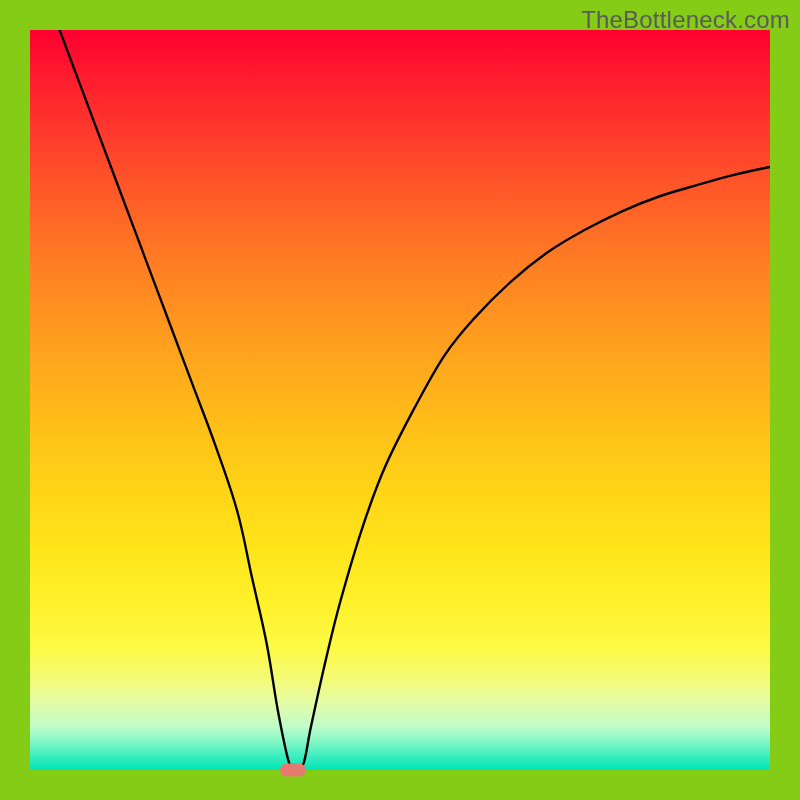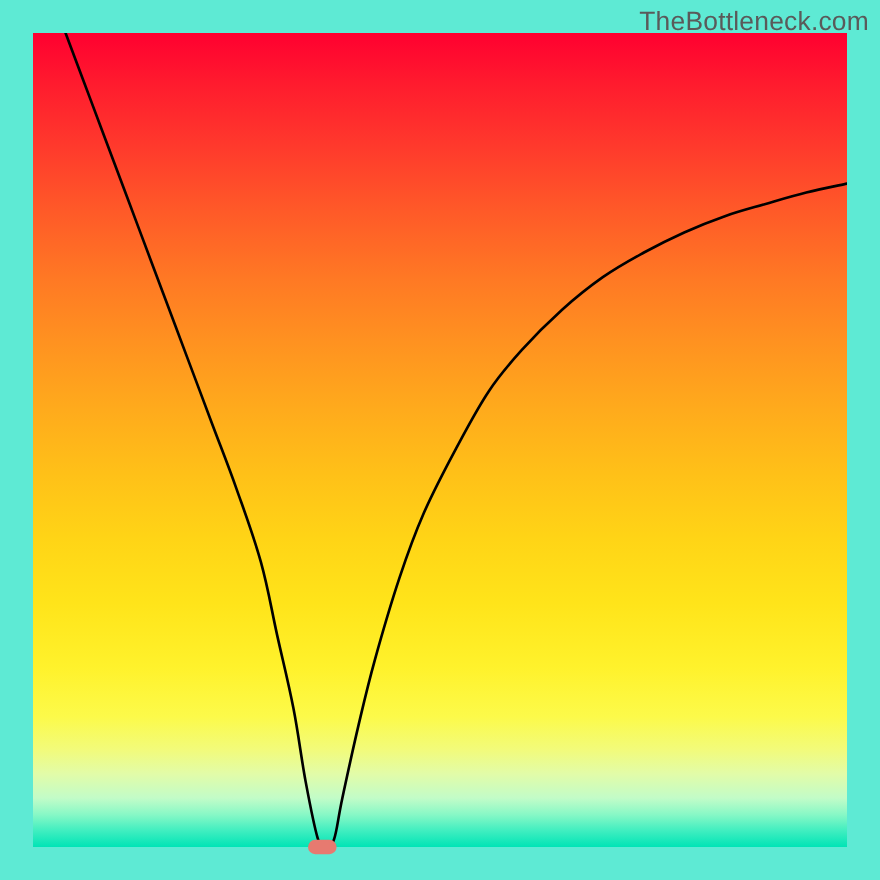--- a/index.html
+++ b/index.html
@@ -1,20 +1,20 @@
 <!DOCTYPE html>
 <html><head>
 <meta charset="utf-8">
 <style>
   * { margin: 0; padding: 0; box-sizing: border-box; }
   html, body { width: 800px; height: 800px; overflow: hidden; background: #000; }
   .frame {
     position: relative;
     width: 800px; height: 800px;
-    background: #5eead4;
+    background: #84cc16;
   }
   .plot-area {
     position: absolute;
     left: 30px; top: 30px;
     width: 740px; height: 740px;
     background: linear-gradient(to bottom,
       #ff0030 0%,
       #ff1a2e 6%,
       #ff3a2c 14%,
       #ff5a28 22%,

